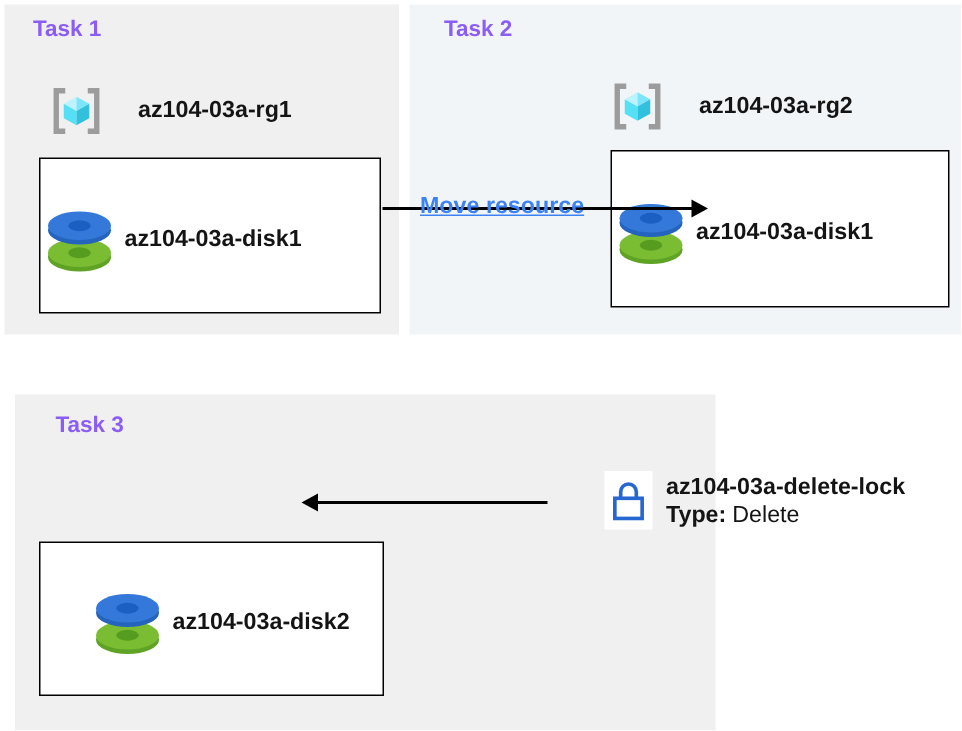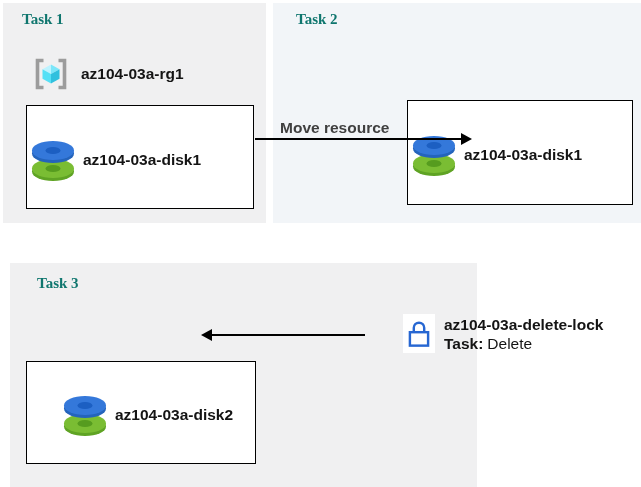--- a/index.html
+++ b/index.html
@@ -7,27 +7,27 @@
     position:relative;width:641px;height:487px;background:#ffffff;
     font-family:"Liberation Sans",sans-serif;overflow:hidden;
   }
   .panel{position:absolute;}
   .panel-gray{background:#f0f0f1;}
   .panel-blue{background:#f2f5f8;}
   #task1{left:3px;top:3px;width:263px;height:220px;}
   #task2{left:273px;top:3px;width:368px;height:220px;}
   #task3{left:10px;top:263px;width:467px;height:224px;}
   .task-title{
-    position:absolute;font-size:15px;font-weight:bold;color:#0f766e;font-family:Liberation Serif, serif;
+    position:absolute;font-size:15px;font-weight:bold;color:#8b5cf6;
   }
   #task1 .task-title{left:19px;top:8px;}
   #task2 .task-title{left:23px;top:8px;}
   #task3 .task-title{left:27px;top:12px;}
   .rg-row{
-    position:absolute;display:flex;align-items:center;gap:11px;
+    position:absolute;display:flex;align-items:center;gap:22px;
   }
   #task1 .rg-row{left:29px;top:52px;}
   #task2 .rg-row{left:133px;top:49px;}
   #task3 .rg-row{left:24px;top:49px;}
   .rg-label,.disk-label{
     font-size:15.5px;font-weight:bold;color:#141414;white-space:nowrap;
   }
   .resource-box{
     position:absolute;background:#ffffff;border:1.6px solid #000;
     display:flex;flex-direction:row;align-items:center;justify-content:flex-start;
@@ -43,22 +43,22 @@
     position:absolute;width:0;height:0;
     border-top:6px solid transparent;border-bottom:6px solid transparent;
     border-left:11px solid #000;left:461px;top:133px;
   }
   .arrowhead-left{
     position:absolute;width:0;height:0;
     border-top:6px solid transparent;border-bottom:6px solid transparent;
     border-right:11px solid #000;left:201px;top:329px;
   }
   #move-label{
-    position:absolute;left:280px;top:119px;font-size:15.5px;font-weight:bold;
-    color:#404040;white-space:nowrap;
+    position:absolute;left:280px;top:129px;font-size:15.5px;font-weight:bold;
+    color:#3b82f6;white-space:nowrap;text-decoration:underline;
   }
   #lock-group{
     position:absolute;left:375px;top:314px;display:flex;gap:9px;align-items:center;padding-left:28px;
   }
   .lock-icon-box{
     width:32px;height:39px;background:#ffffff;display:flex;
     align-items:center;justify-content:center;
   }
   .lock-text{font-size:15.5px;color:#141414;line-height:19px;}
   .lock-name{font-weight:bold;white-space:nowrap;}
@@ -95,20 +95,31 @@
         <ellipse cx="26" cy="14.5" rx="21" ry="9.5" fill="#3478da"></ellipse>
         <ellipse cx="26" cy="14.5" rx="7.5" ry="3.6" fill="#1c5fc2"></ellipse>
       </svg>
       <span class="disk-label">az104-03a-disk1</span>
     </div>
   </section>
 
   <section class="panel panel-blue" id="task2">
     <div class="task-title">Task 2</div>
 
+    <div class="rg-row">
+      <svg width="38" height="38" viewBox="0 0 38 38">
+        <path d="M11.5 5.5 H5.5 V32.5 H11.5" fill="none" stroke="#9c9c9c" stroke-width="3.6"></path>
+        <path d="M26.5 5.5 H32.5 V32.5 H26.5" fill="none" stroke="#9c9c9c" stroke-width="3.6"></path>
+        <polygon points="19,9.5 10.5,14.2 19,19" fill="#bdf3ff"></polygon>
+        <polygon points="19,9.5 27.5,14.2 19,19" fill="#7be6f9"></polygon>
+        <polygon points="10.5,14.2 19,19 19,28.5 10.5,23.8" fill="#55e0f6"></polygon>
+        <polygon points="27.5,14.2 19,19 19,28.5 27.5,23.8" fill="#31c0de"></polygon>
+      </svg>
+      <span class="rg-label">az104-03a-rg2</span>
+    </div>
 
     <div class="resource-box">
       <svg width="52" height="48" viewBox="0 0 52 48">
         <ellipse cx="26" cy="35.5" rx="21" ry="9.5" fill="#5fa324"></ellipse>
         <ellipse cx="26" cy="32.5" rx="21" ry="9.5" fill="#7abd33"></ellipse>
         <ellipse cx="26" cy="32.5" rx="7.5" ry="3.6" fill="#569c1f"></ellipse>
         <ellipse cx="26" cy="17.5" rx="21" ry="9.5" fill="#2464bc"></ellipse>
         <ellipse cx="26" cy="14.5" rx="21" ry="9.5" fill="#3478da"></ellipse>
         <ellipse cx="26" cy="14.5" rx="7.5" ry="3.6" fill="#1c5fc2"></ellipse>
       </svg>
@@ -142,17 +153,17 @@
 
   <div id="lock-group">
     <div class="lock-icon-box">
       <svg width="26" height="31" viewBox="0 0 30 34">
         <path d="M9 16 V10.5 a6 6 0 0 1 12 0 V16" fill="none" stroke="#2767d2" stroke-width="2.8"></path>
         <rect x="4.5" y="15.5" width="21" height="15.5" fill="#ffffff" stroke="#2767d2" stroke-width="2.8"></rect>
       </svg>
     </div>
     <div class="lock-text">
       <div class="lock-name">az104-03a-delete-lock</div>
-      <div><span class="lock-type-label">Task:</span><span class="lock-type-value">Delete</span></div>
+      <div><span class="lock-type-label">Type:</span><span class="lock-type-value">Delete</span></div>
     </div>
   </div>
 
 </div>
 
 </body></html>

